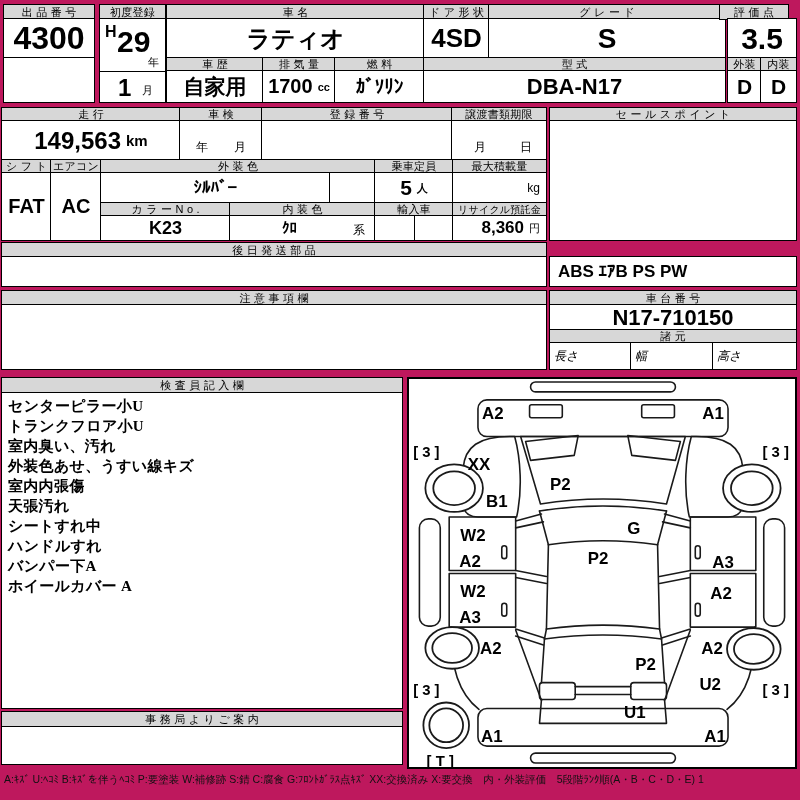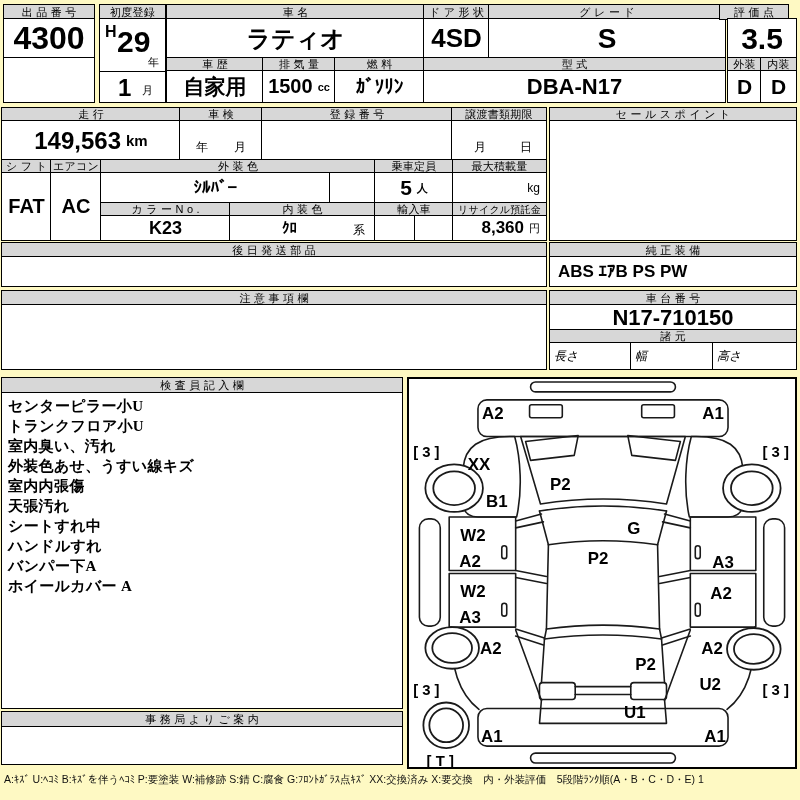--- a/index.html
+++ b/index.html
@@ -1,16 +1,16 @@
 <!DOCTYPE html>
 <html><head>
 <meta charset="utf-8">
 <style>
   html,body{margin:0;padding:0;background:#fff;}
-  .sheet{position:relative;width:800px;height:800px;background:#fef9c3;color:#000;
+  .sheet{position:relative;width:800px;height:800px;background:#be185d;color:#000;
          font-family:"Liberation Sans","DejaVu Sans",sans-serif;overflow:hidden;}
   .a{position:absolute;box-sizing:border-box;}
   .hd{background:#d7d7d7;border:1.5px solid #000;display:flex;align-items:center;justify-content:center;
       font-size:11px;letter-spacing:.32em;text-indent:.32em;white-space:nowrap;overflow:hidden;}
   .hd.t{letter-spacing:.02em;text-indent:0;}
   .bx{border:1.5px solid #000;background:#fff;}
   .v{display:flex;align-items:center;justify-content:center;font-weight:bold;white-space:nowrap;overflow:hidden;}
   .v.left{justify-content:flex-start;padding-left:8px;}
   .v.right{justify-content:flex-end;padding-right:6px;}
   .unit{font-size:11px;font-weight:bold;margin-left:5px;}
@@ -53,21 +53,21 @@
   <div class="a bx v" style="left:488px;top:18px;width:238px;height:41px;font-size:28px">S</div>
 
   <div class="a hd" style="left:719px;top:4px;width:70px;height:16px">評価点</div>
   <div class="a bx v" style="left:727px;top:18px;width:70px;height:41px;font-size:30px">3.5</div>
 
   <div class="a hd" style="left:166px;top:57px;width:98px;height:15px">車歴</div>
   <div class="a bx v" style="left:166px;top:70px;width:98px;height:33px;font-size:21px">自家用</div>
 
   <div class="a hd" style="left:262px;top:57px;width:74px;height:15px">排気量</div>
   <div class="a bx v" style="left:262px;top:70px;width:74px;height:33px">
-    <span style="font-size:20px">1500</span>
+    <span style="font-size:20px">1700</span>
     <span class="unit">cc</span>
   </div>
 
   <div class="a hd" style="left:334px;top:57px;width:91px;height:15px">燃料</div>
   <div class="a bx v" style="left:334px;top:70px;width:91px;height:33px;font-size:19px">ｶﾞｿﾘﾝ</div>
 
   <div class="a hd" style="left:423px;top:57px;width:303px;height:15px">型式</div>
   <div class="a bx v" style="left:423px;top:70px;width:303px;height:33px;font-size:22px">DBA-N17</div>
 
   <div class="a hd t" style="left:727px;top:57px;width:35px;height:15px">外装</div>
@@ -136,21 +136,20 @@
     <span style="font-size:17px">8,360</span>
     <span class="unit" style="font-weight:normal">円</span>
   </div>
 
   <div class="a hd" style="left:549px;top:107px;width:248px;height:15px">セールスポイント</div>
   <div class="a bx" style="left:549px;top:120px;width:248px;height:121px"></div>
 
   <div class="a hd" style="left:1px;top:242px;width:546px;height:16px">後日発送部品</div>
   <div class="a bx" style="left:1px;top:256px;width:546px;height:31px"></div>
 
-  <div class="a hd" style="left:549px;top:242px;width:248px;height:16px">純正装備</div>
   <div class="a bx v left" style="left:549px;top:256px;width:248px;height:31px;font-size:17px">ABS ｴｱB PS PW</div>
 
   <div class="a hd" style="left:1px;top:290px;width:546px;height:16px">注意事項欄</div>
   <div class="a bx" style="left:1px;top:304px;width:546px;height:66px"></div>
 
   <div class="a hd" style="left:549px;top:290px;width:248px;height:16px">車台番号</div>
   <div class="a bx v" style="left:549px;top:304px;width:248px;height:27px;font-size:22px">N17-710150</div>
   <div class="a hd" style="left:549px;top:329px;width:248px;height:15px">諸元</div>
   <div class="a bx speclab" style="left:549px;top:342px;width:83px;height:28px">長さ</div>
   <div class="a bx speclab" style="left:630px;top:342px;width:84px;height:28px">幅</div>

